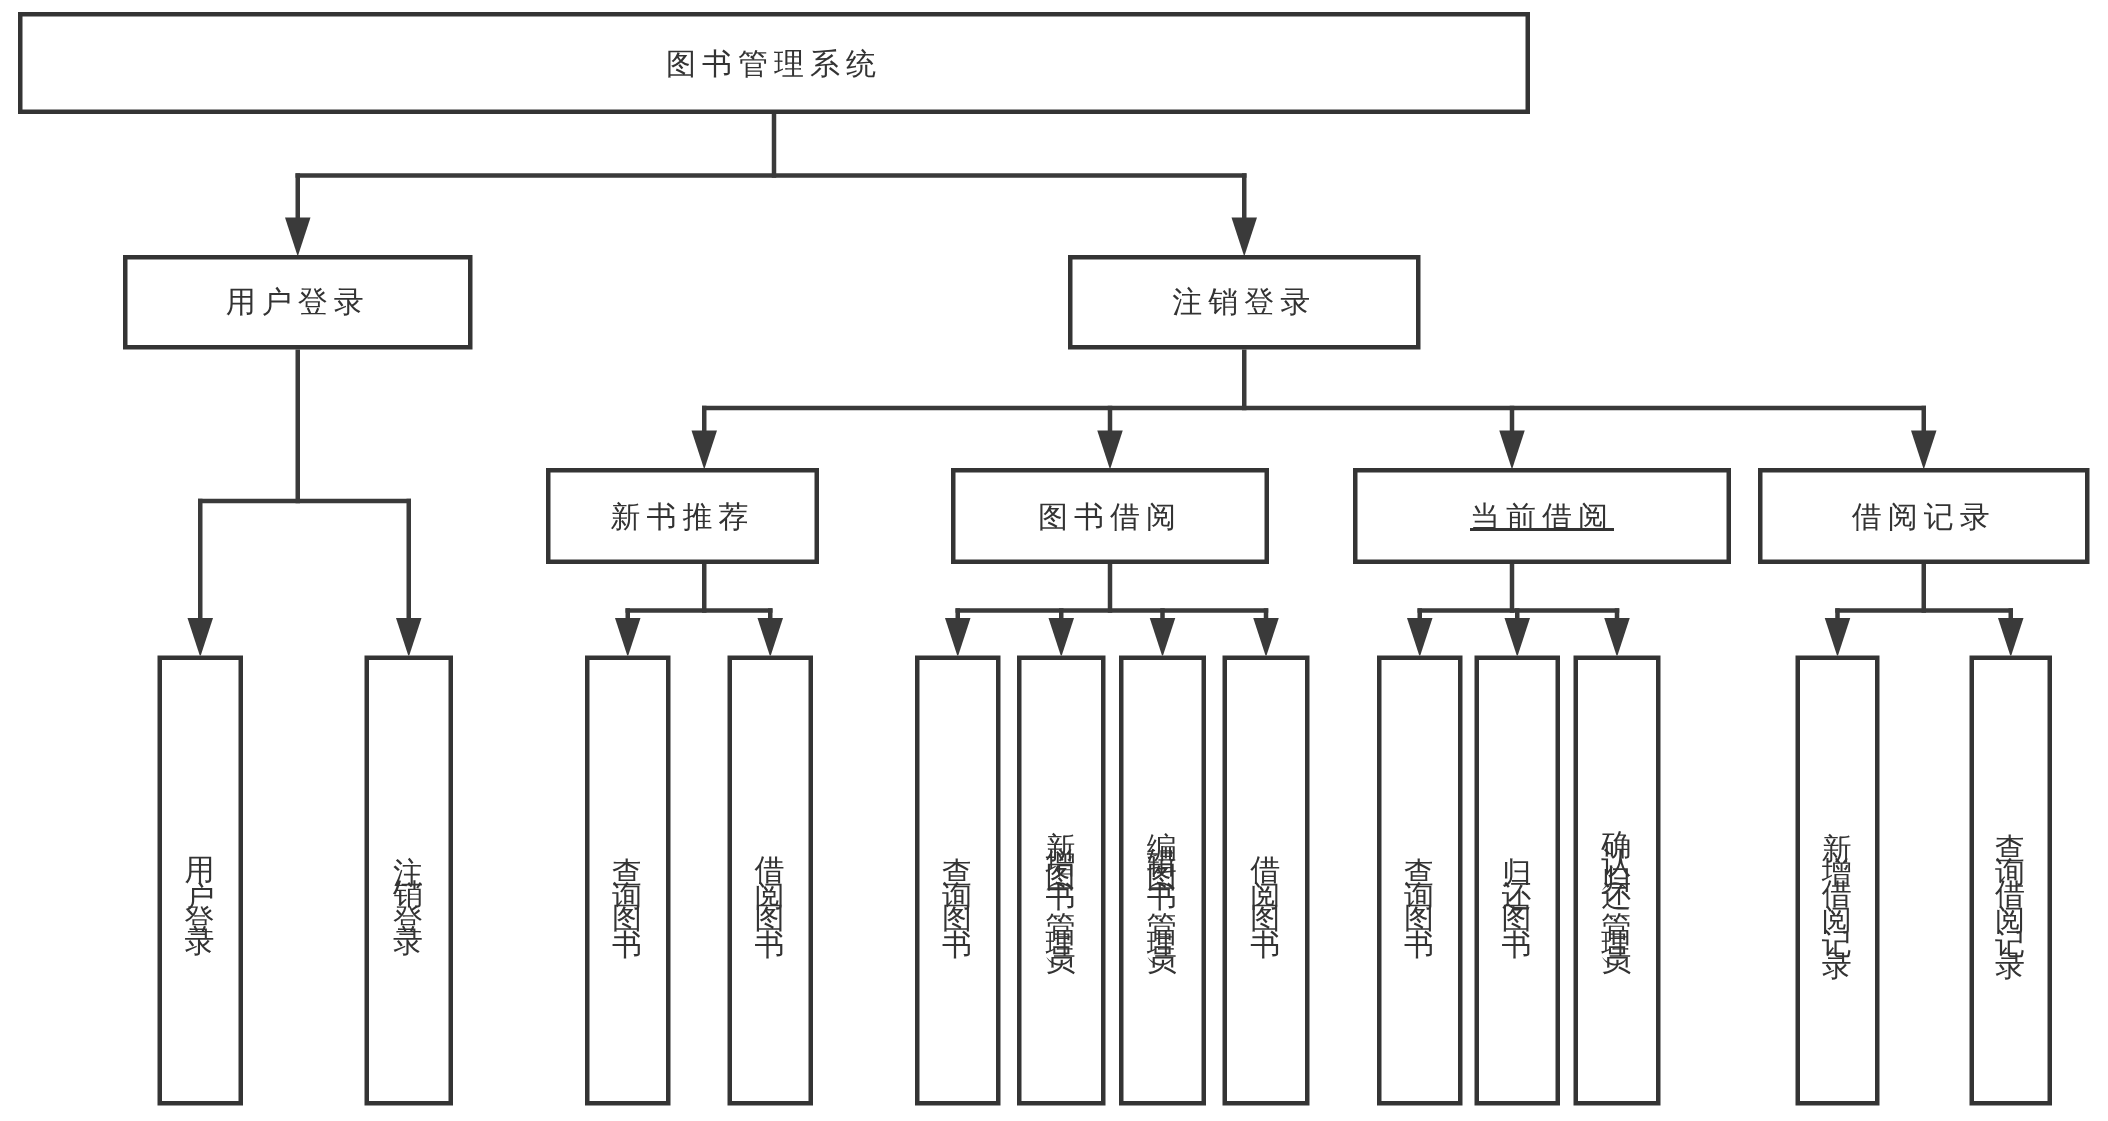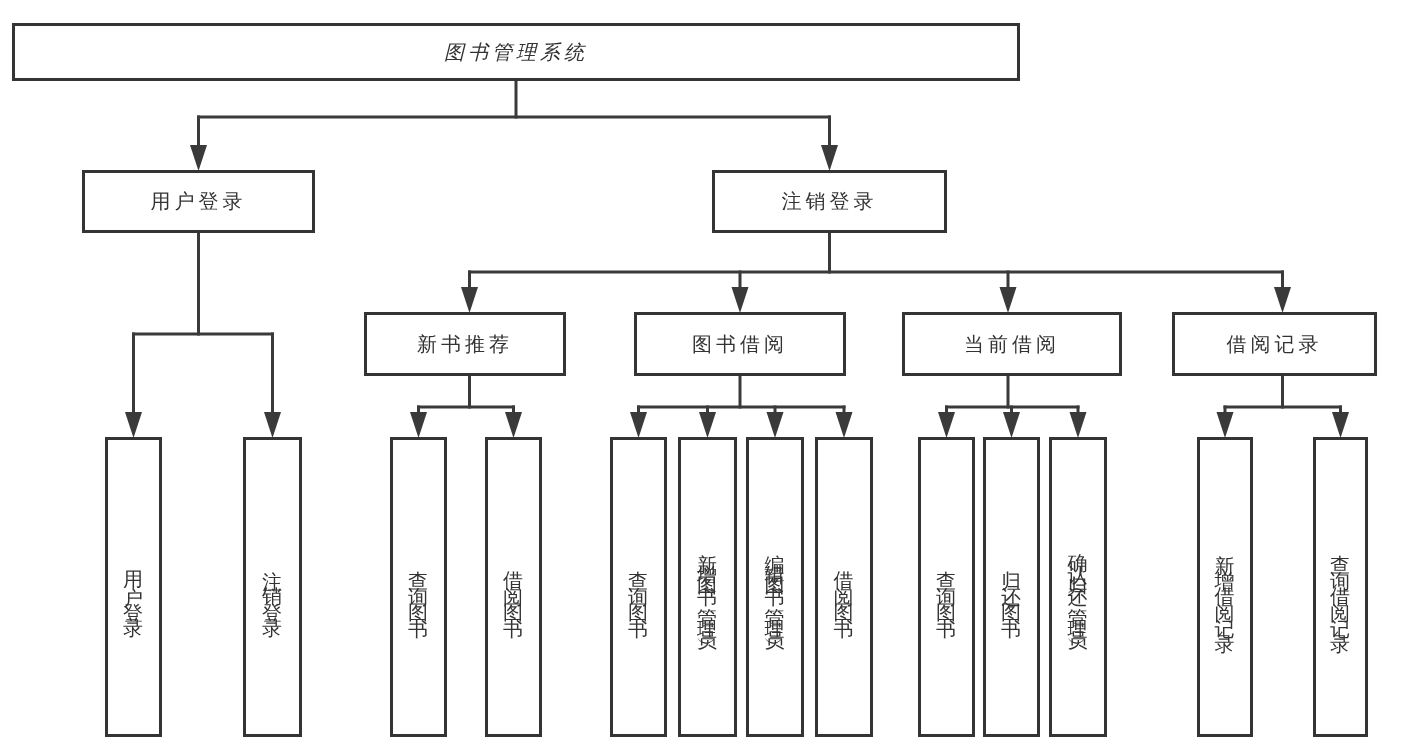--- a/index.html
+++ b/index.html
@@ -82,27 +82,27 @@
       <line x1="1078" y1="407" x2="1078" y2="419" stroke="#3a3a3a" stroke-width="3" stroke-linecap="square"></line>
       <polygon points="1069.5,412 1086.5,412 1078,438" fill="#3a3a3a"></polygon>
       <line x1="1282.5" y1="376" x2="1282.5" y2="407" stroke="#3a3a3a" stroke-width="3" stroke-linecap="square"></line>
       <line x1="1225" y1="407" x2="1340.5" y2="407" stroke="#3a3a3a" stroke-width="3" stroke-linecap="square"></line>
       <line x1="1225" y1="407" x2="1225" y2="419" stroke="#3a3a3a" stroke-width="3" stroke-linecap="square"></line>
       <polygon points="1216.5,412 1233.5,412 1225,438" fill="#3a3a3a"></polygon>
       <line x1="1340.5" y1="407" x2="1340.5" y2="419" stroke="#3a3a3a" stroke-width="3" stroke-linecap="square"></line>
       <polygon points="1332,412 1349,412 1340.5,438" fill="#3a3a3a"></polygon>
     </svg>
   <div id="nodes">
-      <div class="node node-h" style="left: 12px; top: 23px; width: 1008px; height: 58px; font-style: italic;">图书管理系统</div>
+      <div class="node node-h" style="left: 12px; top: 8px; width: 1008px; height: 68px;">图书管理系统</div>
       <div class="node node-h" style="left: 82px; top: 170px; width: 233px; height: 63px;">用户登录</div>
       <div class="node node-h" style="left: 712px; top: 170px; width: 235px; height: 63px;">注销登录</div>
-      <div class="node node-h" style="left: 364px; top: 312px; width: 202px; height: 64px;">新书推荐</div>
+      <div class="node node-h" style="left: 364px; top: 312px; width: 182px; height: 64px;">新书推荐</div>
       <div class="node node-h" style="left: 634px; top: 312px; width: 212px; height: 64px;">图书借阅</div>
-      <div class="node node-h" style="left: 902px; top: 312px; width: 220px; height: 64px;">当前借阅</div>
-      <div class="node node-h" style="left: 1172px; top: 312px; width: 205px; height: 64px;">借阅记录</div>
+      <div class="node node-h" style="left: 902px; top: 312px; width: 252px; height: 64px; text-decoration: underline;">当前借阅</div>
+      <div class="node node-h" style="left: 1172px; top: 312px; width: 221px; height: 64px;">借阅记录</div>
       <div class="node node-v" style="left: 105px; top: 437px; width: 57px; height: 300px;">
         <span class="vtext" style="letter-spacing: 16px;">用户登录</span>
       </div>
       <div class="node node-v" style="left: 243px; top: 437px; width: 59px; height: 300px;">
         <span class="vtext" style="letter-spacing: 16px;">注销登录</span>
       </div>
       <div class="node node-v" style="left: 390px; top: 437px; width: 57px; height: 300px;">
         <span class="vtext" style="letter-spacing: 16px;">查询图书</span>
       </div>
       <div class="node node-v" style="left: 485px; top: 437px; width: 57px; height: 300px;">

